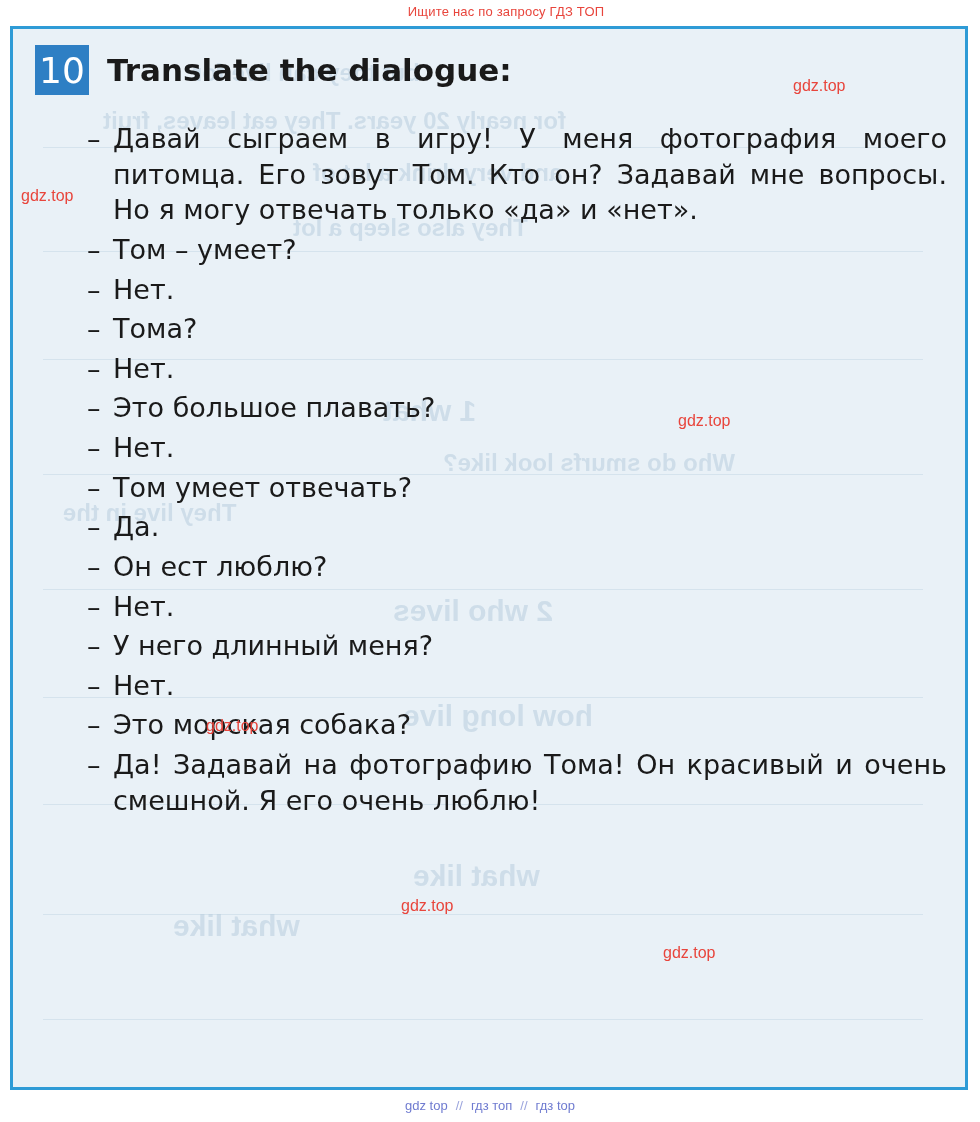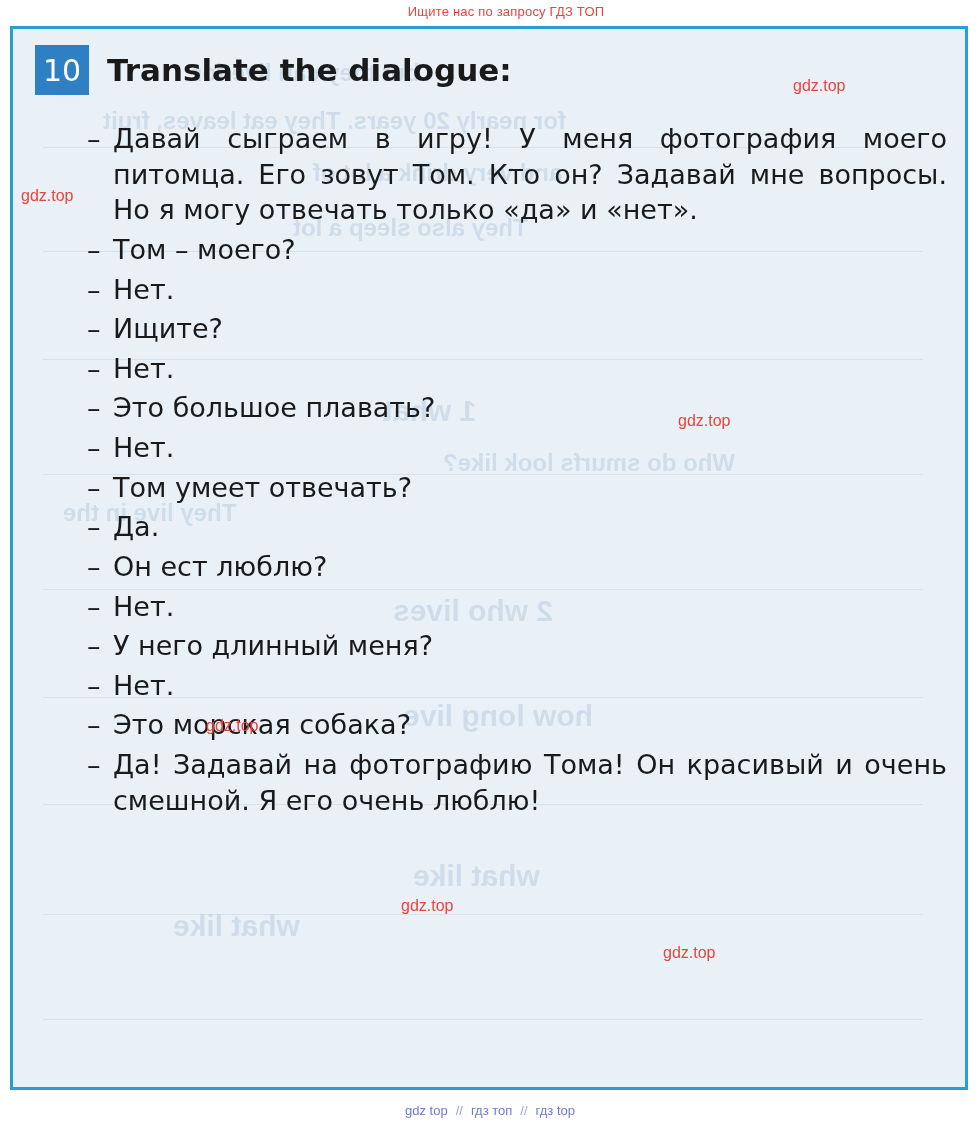--- a/index.html
+++ b/index.html
@@ -30,21 +30,21 @@
     letter-spacing: 0.2px;
   }
 
   .bottom-banner {
     position: absolute;
     bottom: 4px;
     left: 0;
     width: 980px;
     height: 20px;
     display: flex;
-    align-items: flex-end;
+    align-items: flex-start;
     justify-content: center;
     gap: 8px;
     color: #6f7bd0;
     font-size: 13px;
   }
   .bottom-banner .sep { color: #9aa3dd; }
 
   .page {
     position: absolute;
     top: 26px;
@@ -89,21 +89,21 @@
     top: 16px;
     display: flex;
     align-items: center;
     gap: 18px;
   }
   .task-number {
     width: 54px;
     height: 50px;
     background: #2e7fc4;
     color: #ffffff;
-    font-size: 30px;
+    font-size: 36px;
     font-weight: normal;
     display: flex;
     align-items: center;
     justify-content: center;
     font-family: "DejaVu Sans", sans-serif;
   }
   .task-title {
     font-size: 31px;
     font-weight: bold;
     color: #1a1a1a;
@@ -192,29 +192,29 @@
       <div class="task-title">Translate the dialogue:</div>
     </div>
 
     <div class="dialogue" id="dialogue-list">
         <div class="line justified block">
           <span class="dash">–</span>
           <span class="line-text">Давай сыграем в игру! У меня фотография моего питомца. Его зовут Том. Кто он? Задавай мне вопросы. Но я могу отвечать только «да» и «нет».</span>
         </div>
         <div class="line">
           <span class="dash">–</span>
-          <span class="line-text">Том – моего?</span>
-        </div>
-        <div class="line">
-          <span class="dash">–</span>
-          <span class="line-text">Нет.</span>
-        </div>
-        <div class="line">
-          <span class="dash">–</span>
-          <span class="line-text">Ищите?</span>
+          <span class="line-text">Том – умеет?</span>
+        </div>
+        <div class="line">
+          <span class="dash">–</span>
+          <span class="line-text">Нет.</span>
+        </div>
+        <div class="line">
+          <span class="dash">–</span>
+          <span class="line-text">Тома?</span>
         </div>
         <div class="line">
           <span class="dash">–</span>
           <span class="line-text">Нет.</span>
         </div>
         <div class="line">
           <span class="dash">–</span>
           <span class="line-text">Это большое плавать?</span>
         </div>
         <div class="line">

